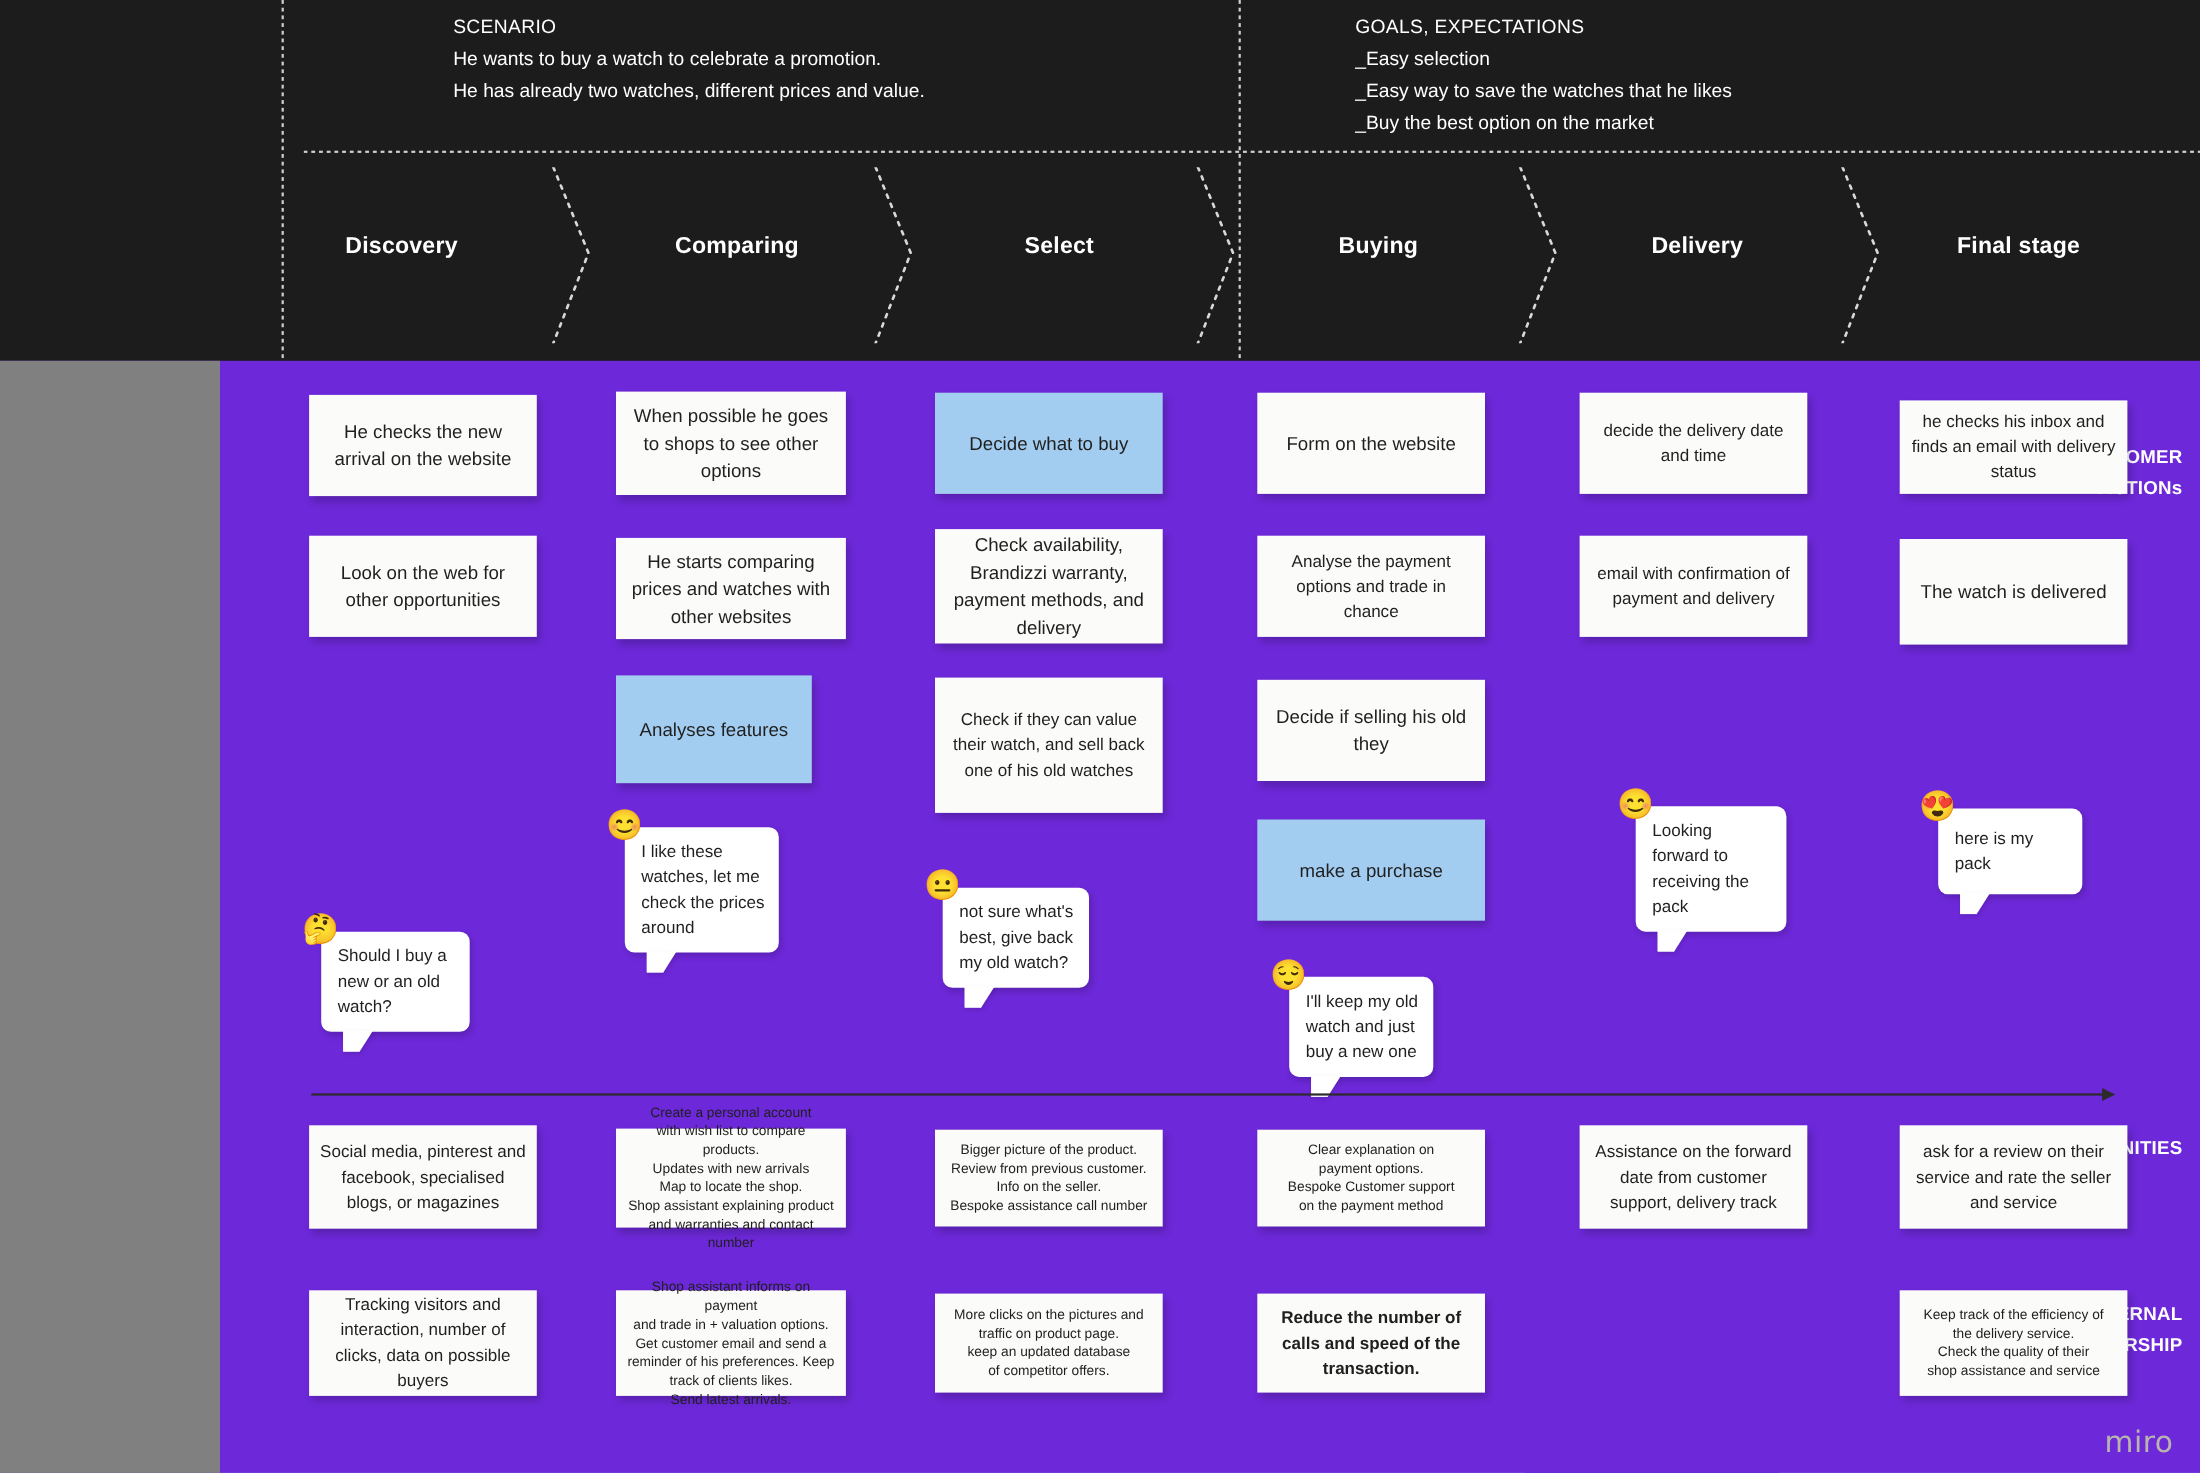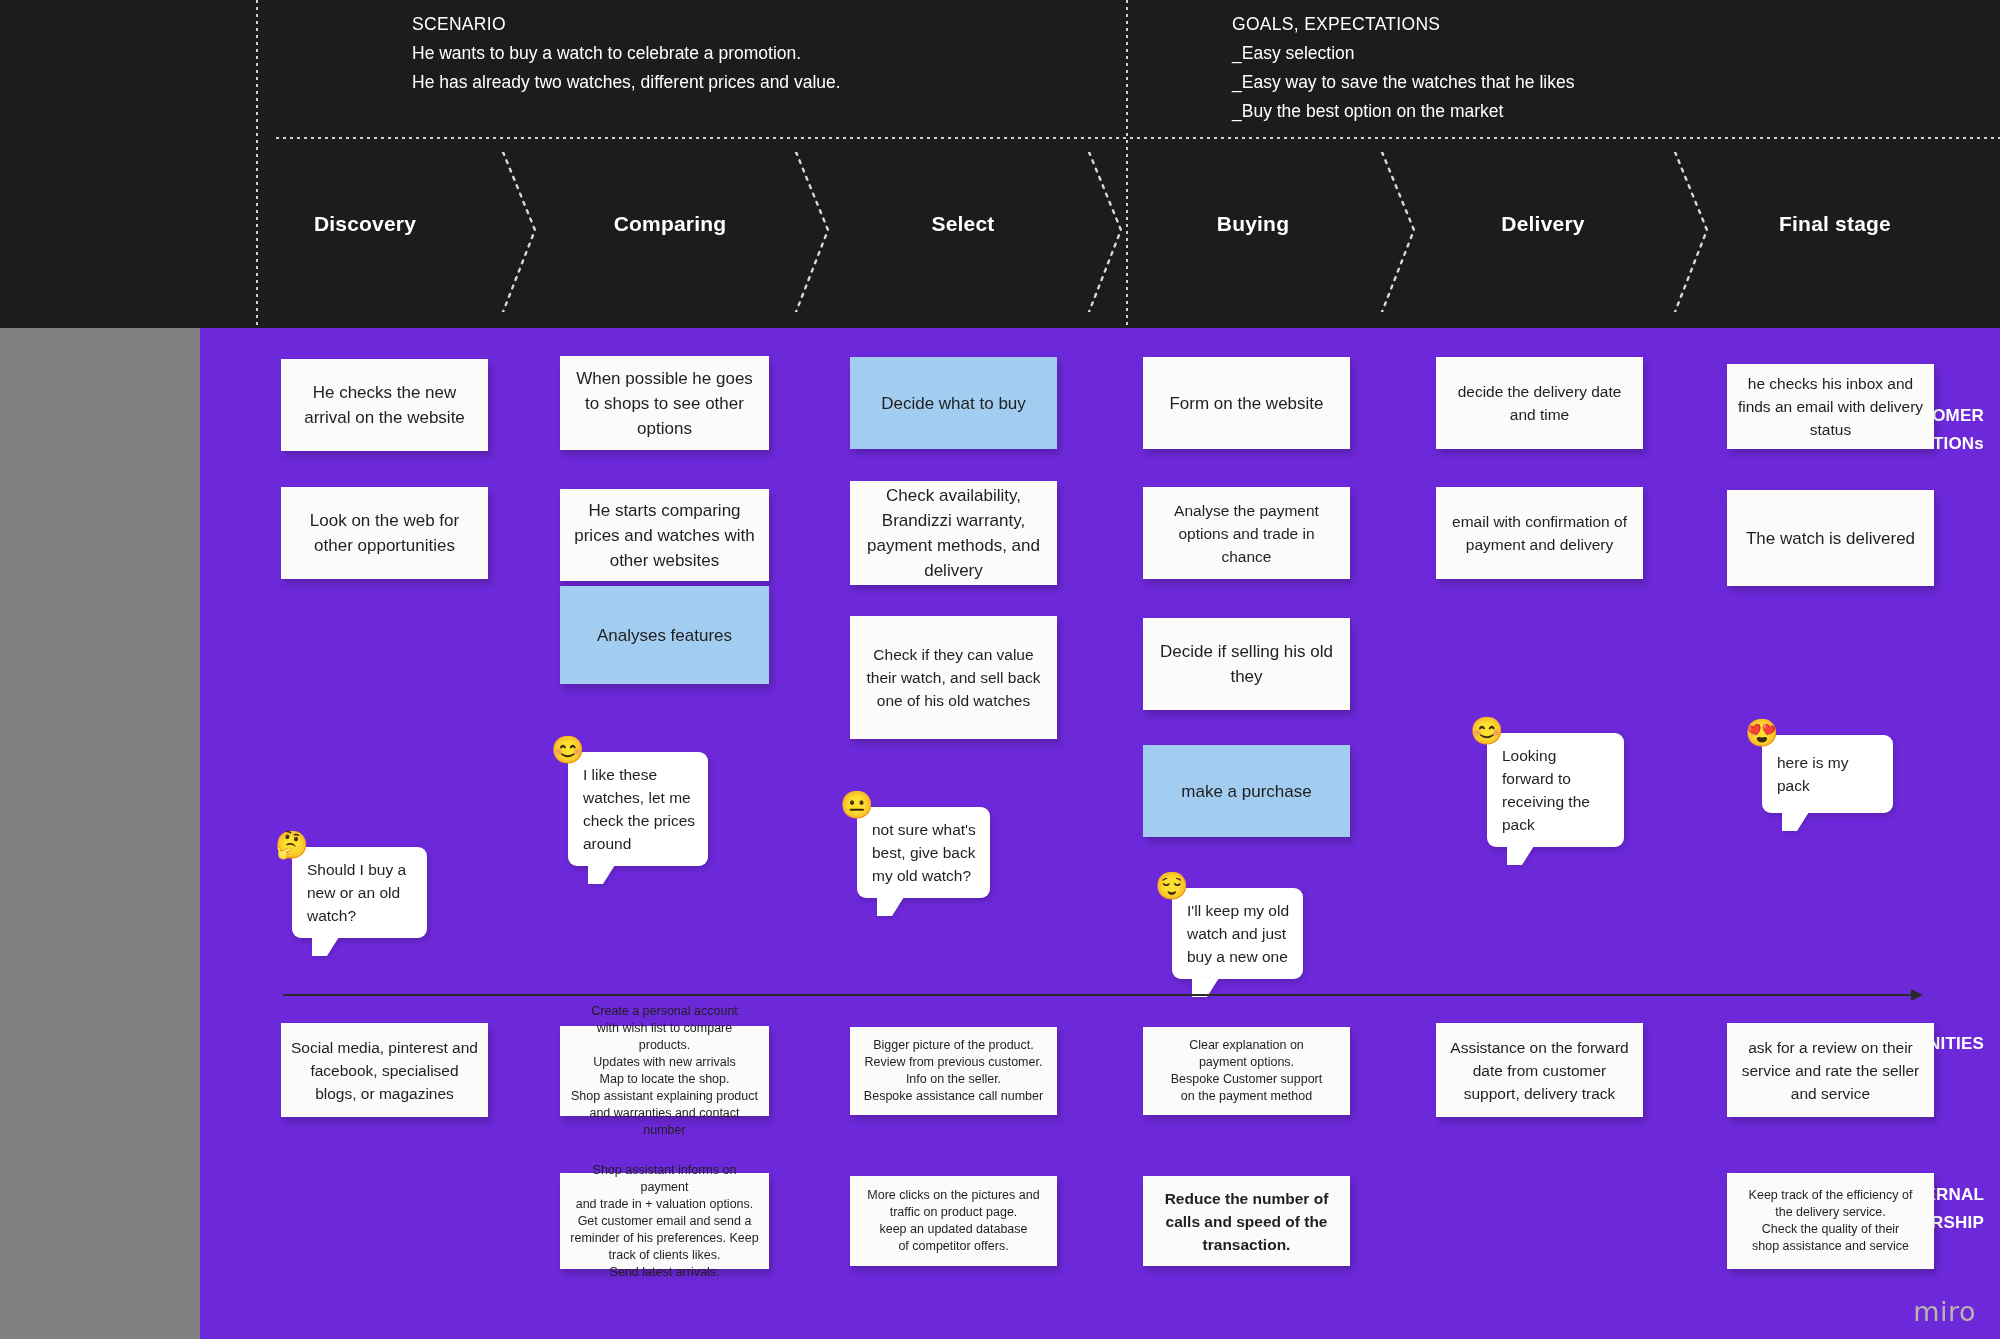--- a/index.html
+++ b/index.html
@@ -260,21 +260,21 @@
   <div class="note big" style="left:281px; top:487px; width:207px; height:92px;">
     <span>Look on the web for other opportunities</span>
   </div>
 
   <div class="note big" style="left:560px; top:356px; width:209px; height:94px;">
     <span>When possible he goes to shops to see other options</span>
   </div>
   <div class="note big" style="left:560px; top:489px; width:209px; height:92px;">
     <span>He starts comparing prices and watches with other websites</span>
   </div>
-  <div class="note big blue" style="left:560px; top:586px; width:209px; height:98px;">
+  <div class="note big blue" style="left:560px; top:614px; width:178px; height:98px;">
     <span>Analyses features</span>
   </div>
 
   <div class="note big blue" style="left:850px; top:357px; width:207px; height:92px;">
     <span>Decide what to buy</span>
   </div>
   <div class="note big" style="left:850px; top:481px; width:207px; height:104px;">
     <span>Check availability, Brandizzi warranty, payment methods, and delivery</span>
   </div>
   <div class="note mid" style="left:850px; top:616px; width:207px; height:123px;">
@@ -370,20 +370,23 @@
 Bespoke Customer support
 on the payment method</span>
   </div>
   <div class="note mid" style="left:1436px; top:1023px; width:207px; height:94px;">
     <span>Assistance on the forward date from customer support, delivery track</span>
   </div>
   <div class="note mid" style="left:1727px; top:1023px; width:207px; height:94px;">
     <span>ask for a review  on their service  and rate  the seller and service</span>
   </div>
 
+  <div class="note mid" style="left:281px; top:1173px; width:207px; height:96px;">
+    <span>Tracking visitors and interaction, number of clicks, data on possible buyers</span>
+  </div>
   <div class="note small" style="left:560px; top:1173px; width:209px; height:96px; white-space:pre-line;">
     <span>Shop assistant  informs on payment
 and trade in + valuation options.
 Get customer email and send a
 reminder of his preferences. Keep
 track of clients likes.
 Send latest arrivals.</span>
   </div>
   <div class="note small" style="left:850px; top:1176px; width:207px; height:90px; white-space:pre-line;">
     <span>More clicks on the pictures and

